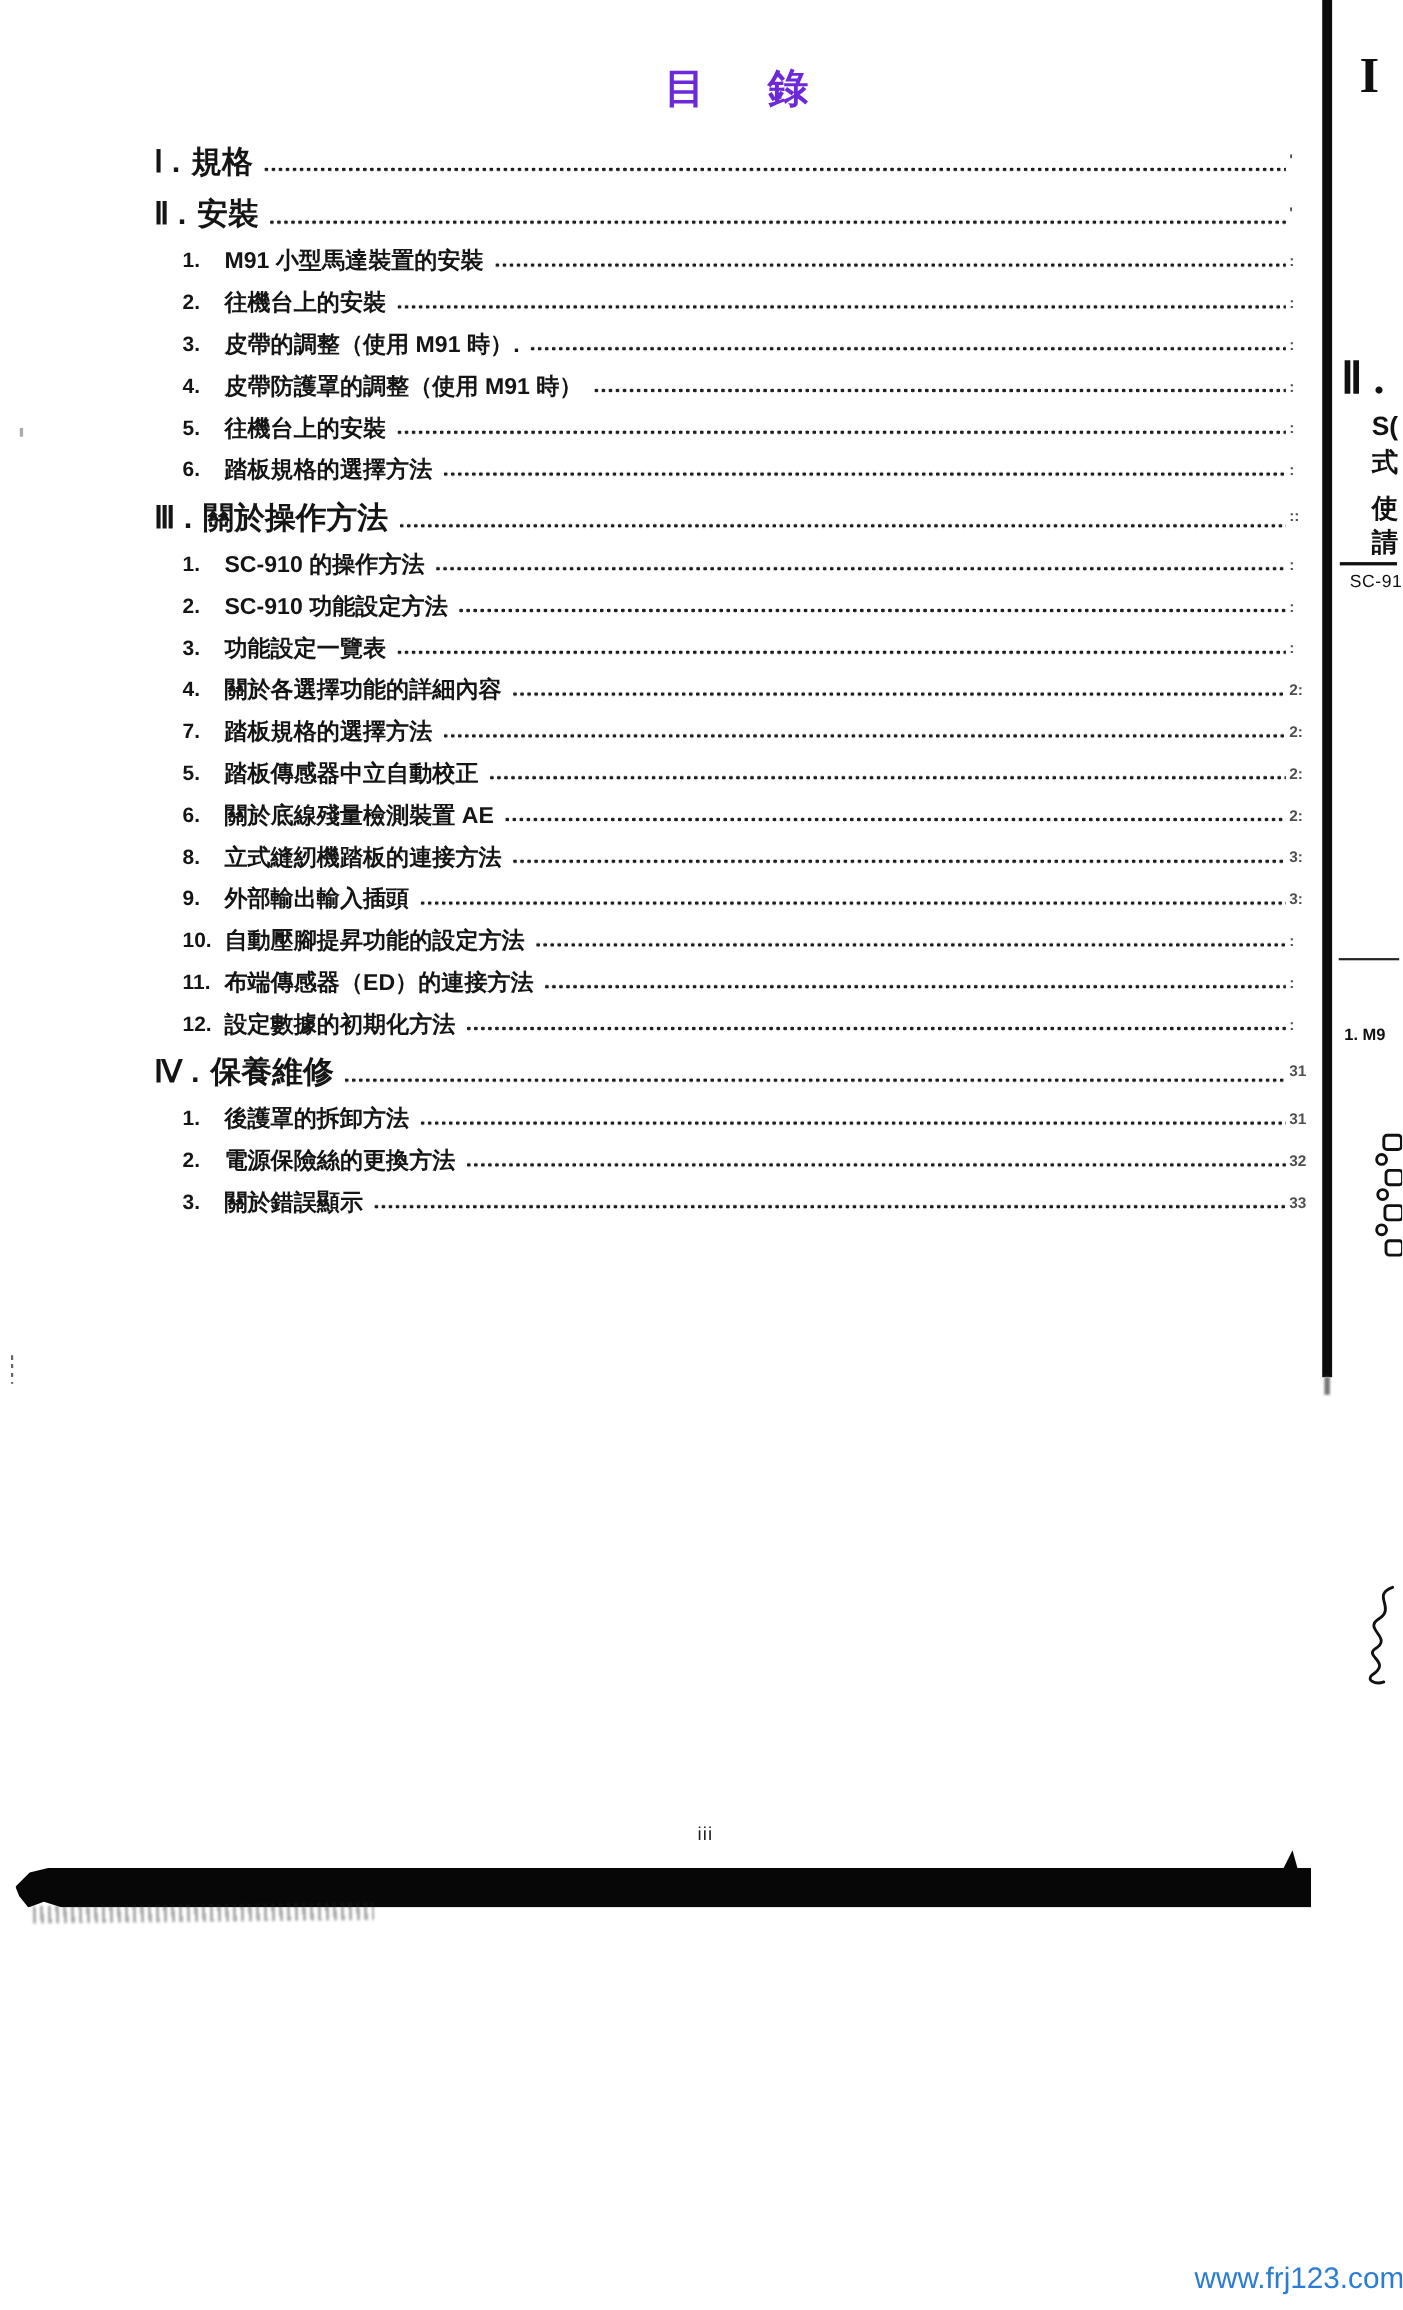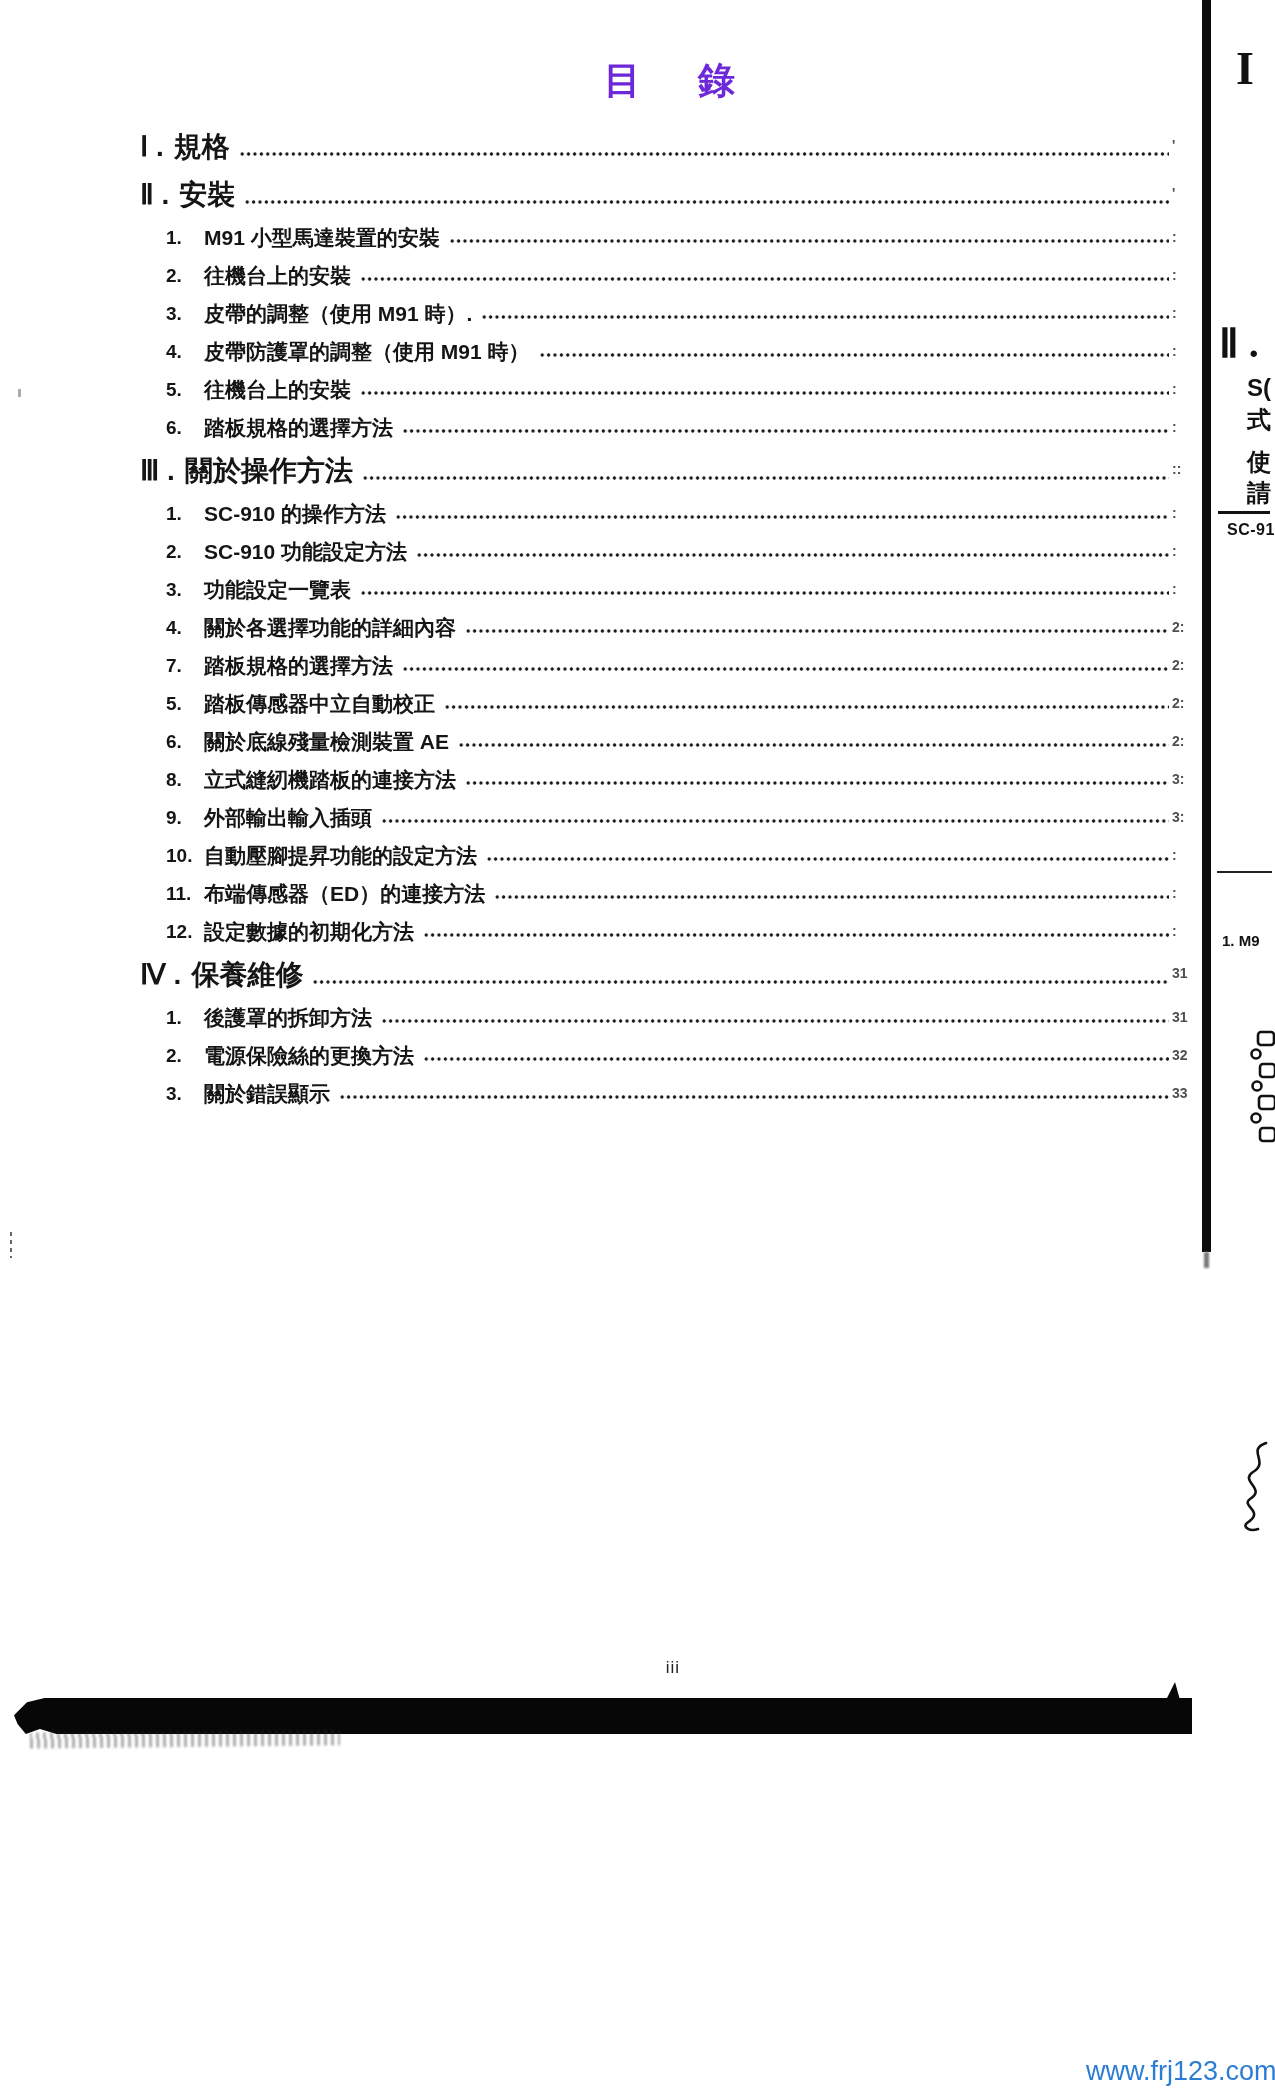--- a/index.html
+++ b/index.html
@@ -35,28 +35,28 @@
   .v-line-tail{position:absolute;left:1204px;top:1252px;width:5px;height:16px;background:#777;filter:blur(1.2px);}
   .side{position:absolute;white-space:nowrap;color:#111;}
   .side-roman-1{left:1236px;top:42px;font-size:46px;font-weight:700;font-family:"Liberation Serif",serif;}
   .side-roman-2{left:1219px;top:320px;font-size:40px;font-weight:700;font-family:"Liberation Serif",serif;}
   .side-frag{left:1247px;font-size:24px;font-weight:600;filter:blur(.3px);}
   .side-frag.f0{top:374px;}
   .side-frag.f1{top:404px;}
   .side-frag.f2{top:446px;}
   .side-frag.f3{top:477px;}
   .side-divider{position:absolute;left:1218px;top:511px;width:52px;height:3px;background:#111;}
-  .side-model{left:1227px;top:521px;font-size:16px;font-weight:700;letter-spacing:.5px;}
+  .side-model{left:1227px;top:521px;font-size:16px;font-weight:400;letter-spacing:.5px;}
   .side-underline{position:absolute;left:1217px;top:871px;width:55px;height:2px;background:#222;}
   .side-item-frag{left:1222px;top:912px;font-size:15px;font-weight:600;filter:blur(.4px);margin-top:20px;}
   .edge-icon{position:absolute;}
   .edge-icon.connector{left:1248px;top:1028px;}
   .edge-icon.squiggle{left:1238px;top:1440px;}
   
-  .folio{position:absolute;left:634px;top:1658px;width:46px;text-align:right;font-size:17px;letter-spacing:1px;color:#222;}
+  .folio{position:absolute;left:634px;top:1658px;width:46px;text-align:left;font-size:17px;letter-spacing:1px;color:#222;}
   .scan-bar{
     position:absolute;left:14px;top:1698px;width:1178px;height:36px;background:#070707;
     clip-path:polygon(0% 48%,1.1% 12%,2.6% 0%,100% 0%,100% 100%,3.6% 100%,2.2% 86%,1% 100%,.3% 72%);
   }
   .scan-bar-spike{
     position:absolute;left:1166px;top:1682px;width:0;height:0;
     border-left:9px solid transparent;border-right:5px solid transparent;border-bottom:18px solid #070707;
   }
   .scan-bar-speckle{
     position:absolute;left:30px;top:1731px;width:310px;height:16px;opacity:.55;filter:blur(1.2px);

